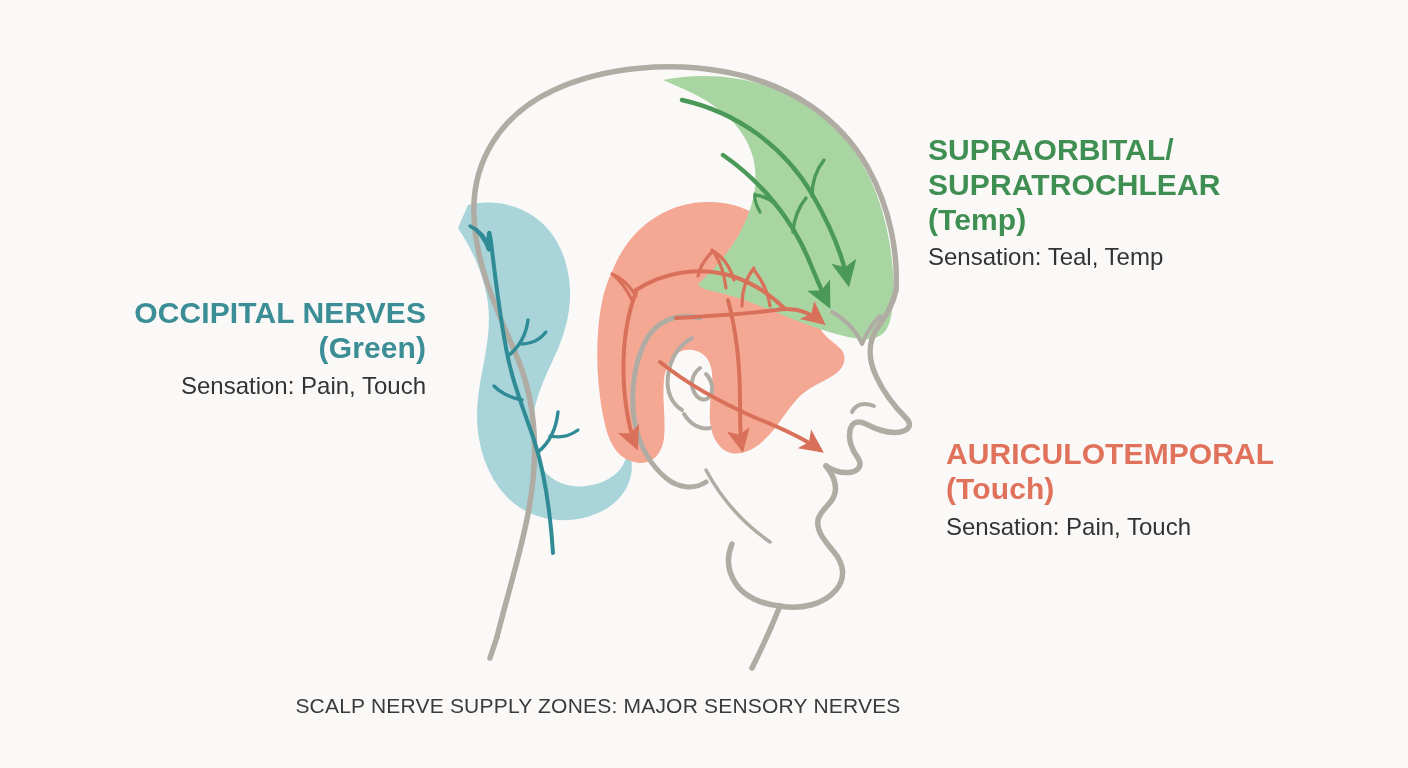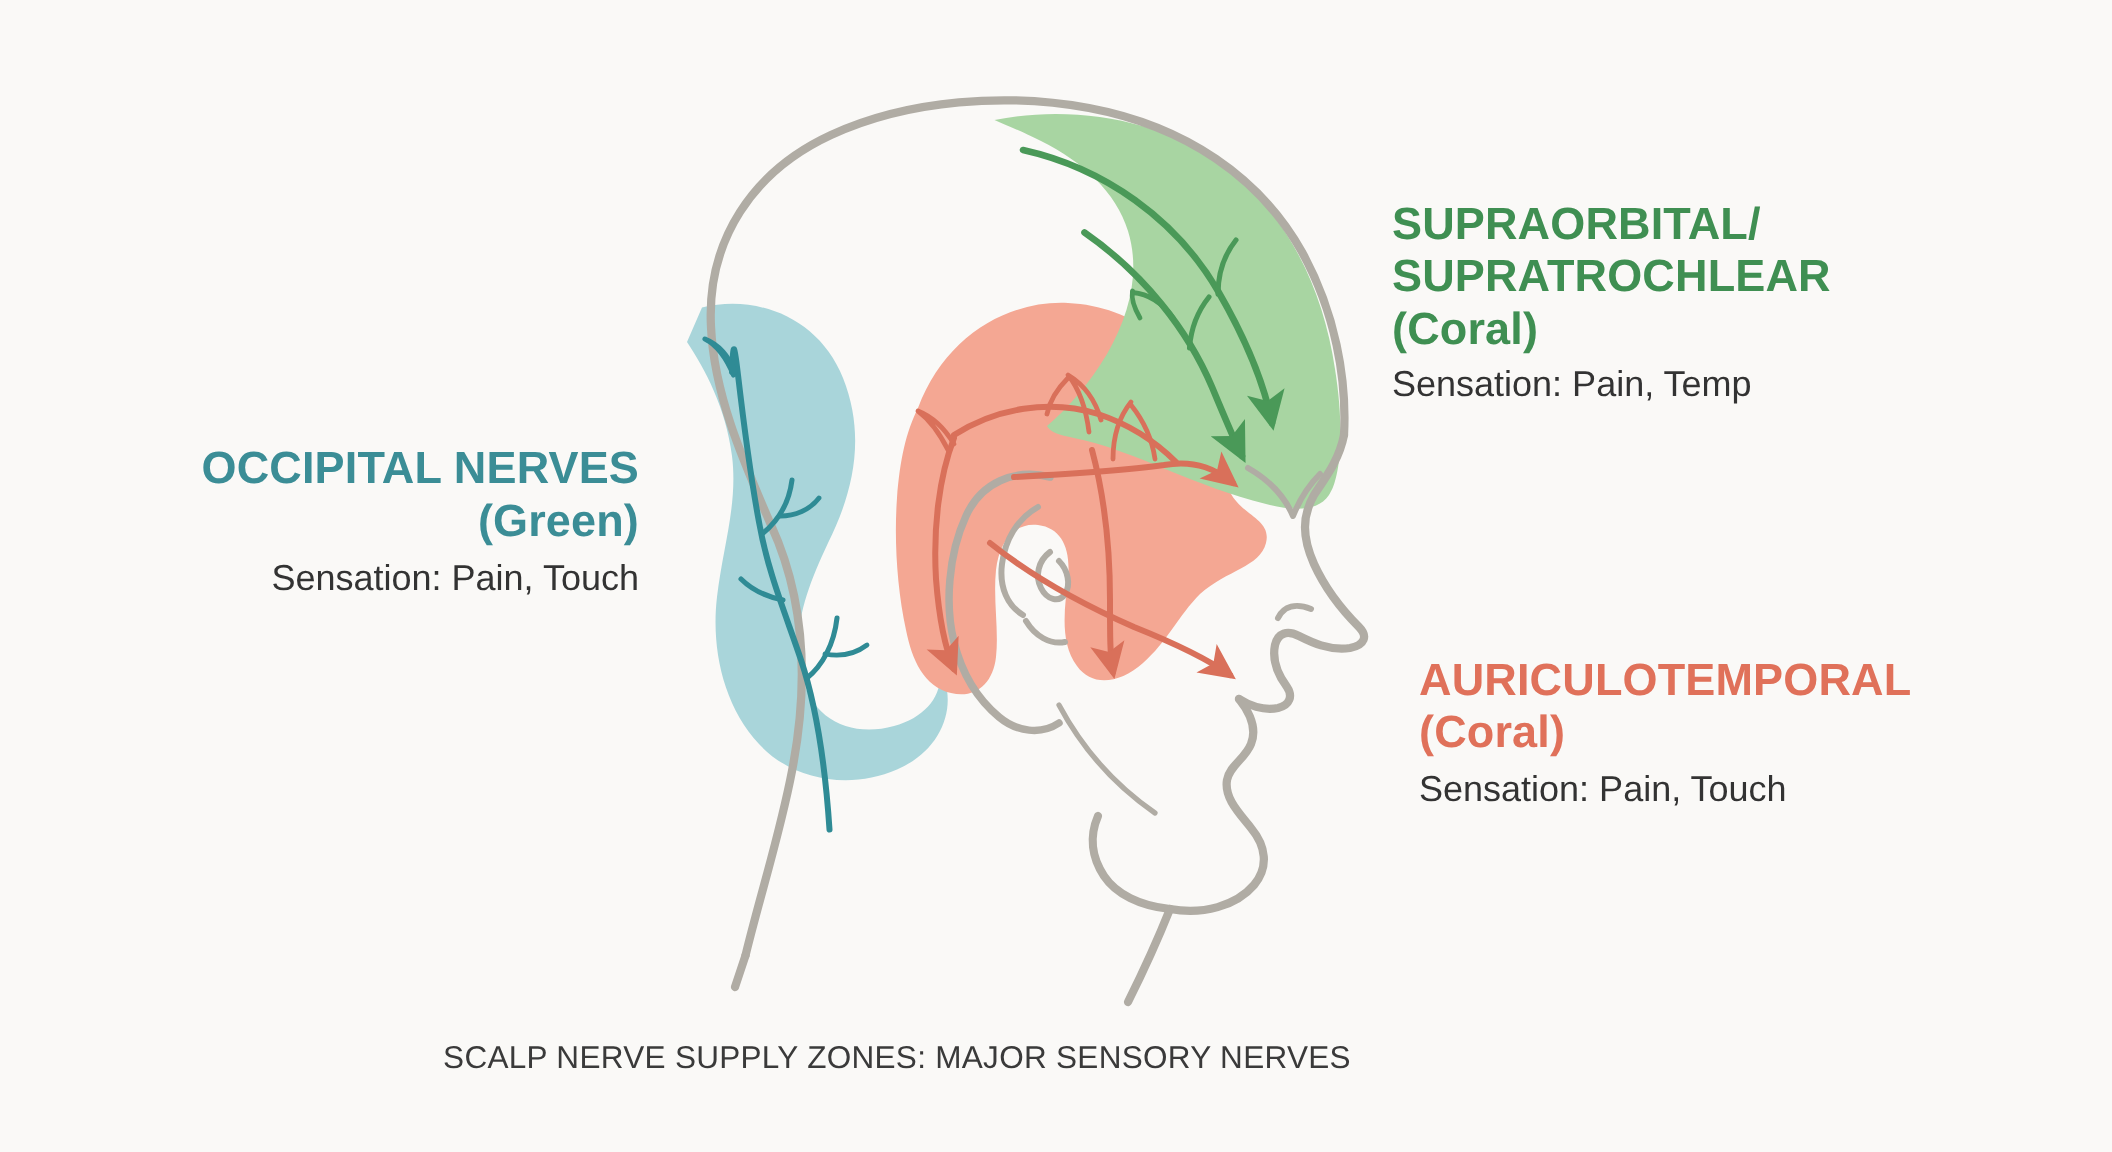--- a/index.html
+++ b/index.html
@@ -311,25 +311,25 @@
 
   <div class="label-block" id="label-occipital">
     <div class="label-title">OCCIPITAL NERVES
 (Green)</div>
     <div class="label-sub">Sensation: Pain, Touch</div>
   </div>
 
   <div class="label-block" id="label-supraorbital">
     <div class="label-title">SUPRAORBITAL/
 SUPRATROCHLEAR
-(Coral)</div>
-    <div class="label-sub">Sensation: Pain, Temp</div>
+(Temp)</div>
+    <div class="label-sub">Sensation: Teal, Temp</div>
   </div>
 
   <div class="label-block" id="label-auriculotemporal">
     <div class="label-title">AURICULOTEMPORAL
-(Coral)</div>
+(Touch)</div>
     <div class="label-sub">Sensation: Pain, Touch</div>
   </div>
 
   <div id="caption">SCALP NERVE SUPPLY ZONES: MAJOR SENSORY NERVES</div>
 
 </div>
 
 </body></html>

